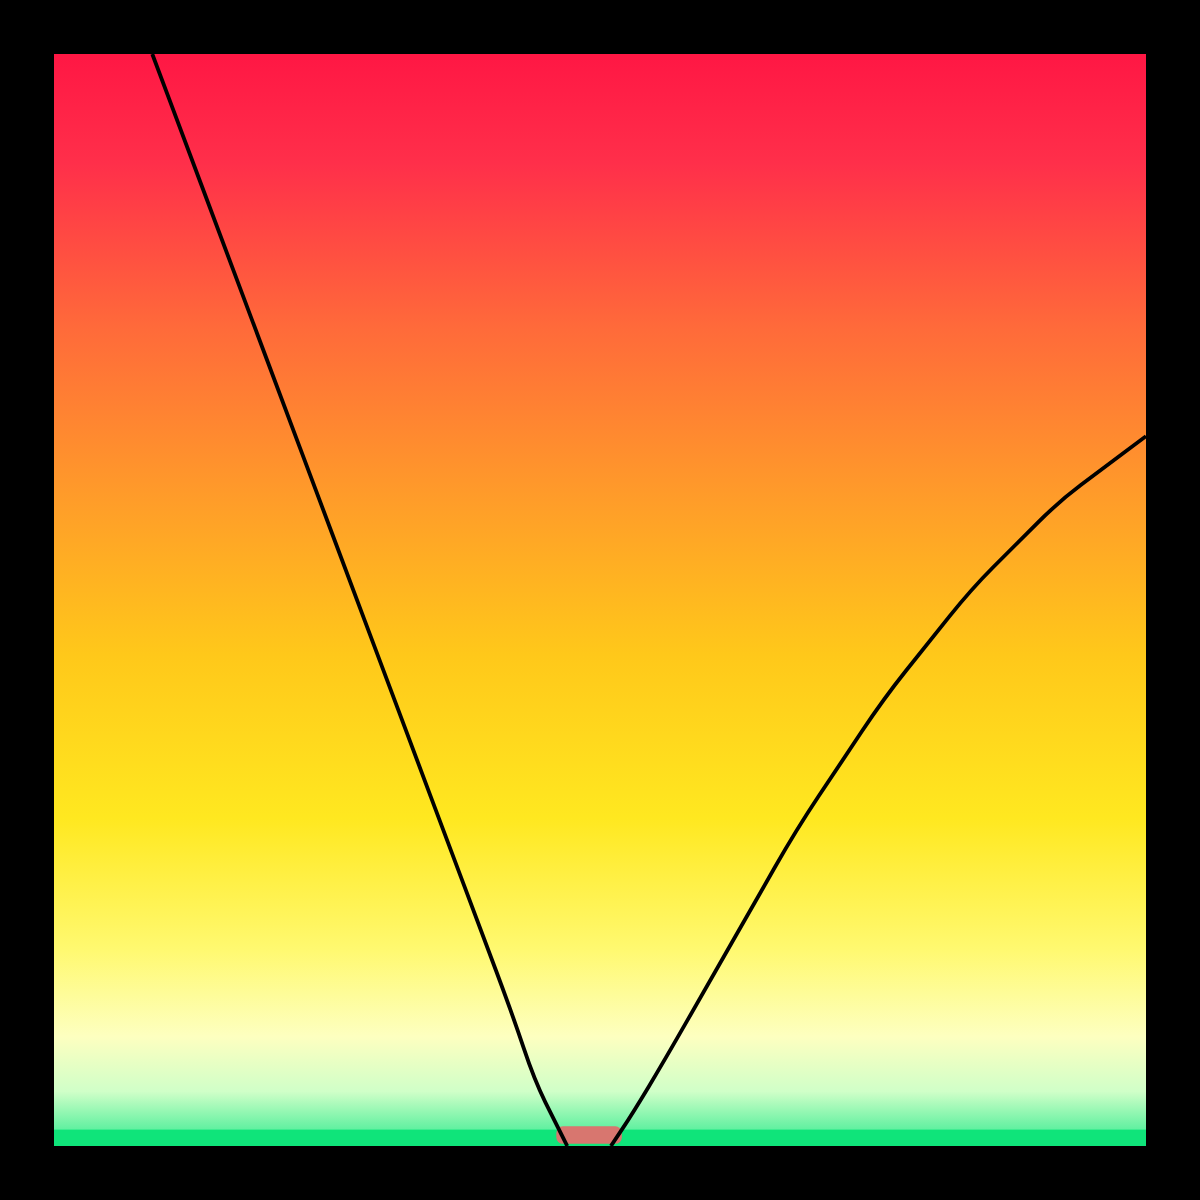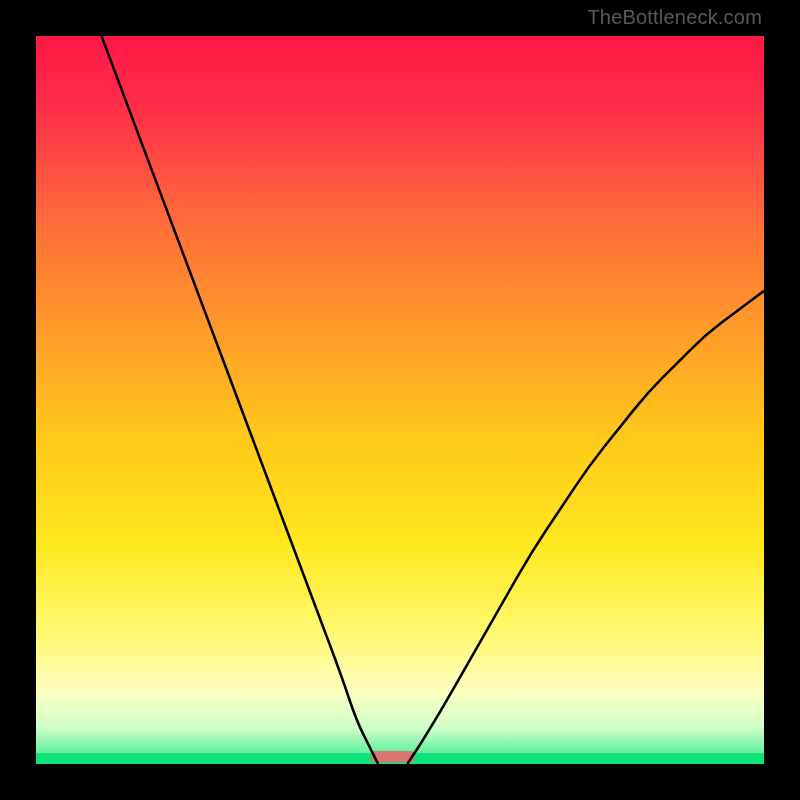--- a/index.html
+++ b/index.html
@@ -48,21 +48,20 @@
     color: #5a5a5a;
     font-size: 20px;
     font-weight: 500;
     letter-spacing: 0.2px;
   }
 </style>
 </head>
 <body>
 
 <div class="frame">
-  <div class="watermark">TheBottleneck.com</div>
   <div class="plot-area">
     <svg class="gradient-bg" viewBox="0 0 100 100" preserveAspectRatio="none">
       <defs>
         <linearGradient id="bg-grad" x1="0" y1="0" x2="0" y2="1">
             <stop offset="0%" stop-color="#ff1744"></stop>
             <stop offset="10%" stop-color="#ff2f4a"></stop>
             <stop offset="25%" stop-color="#ff6a3a"></stop>
             <stop offset="40%" stop-color="#ff9a2a"></stop>
             <stop offset="55.00000000000001%" stop-color="#ffc81a"></stop>
             <stop offset="70%" stop-color="#ffe820"></stop>

